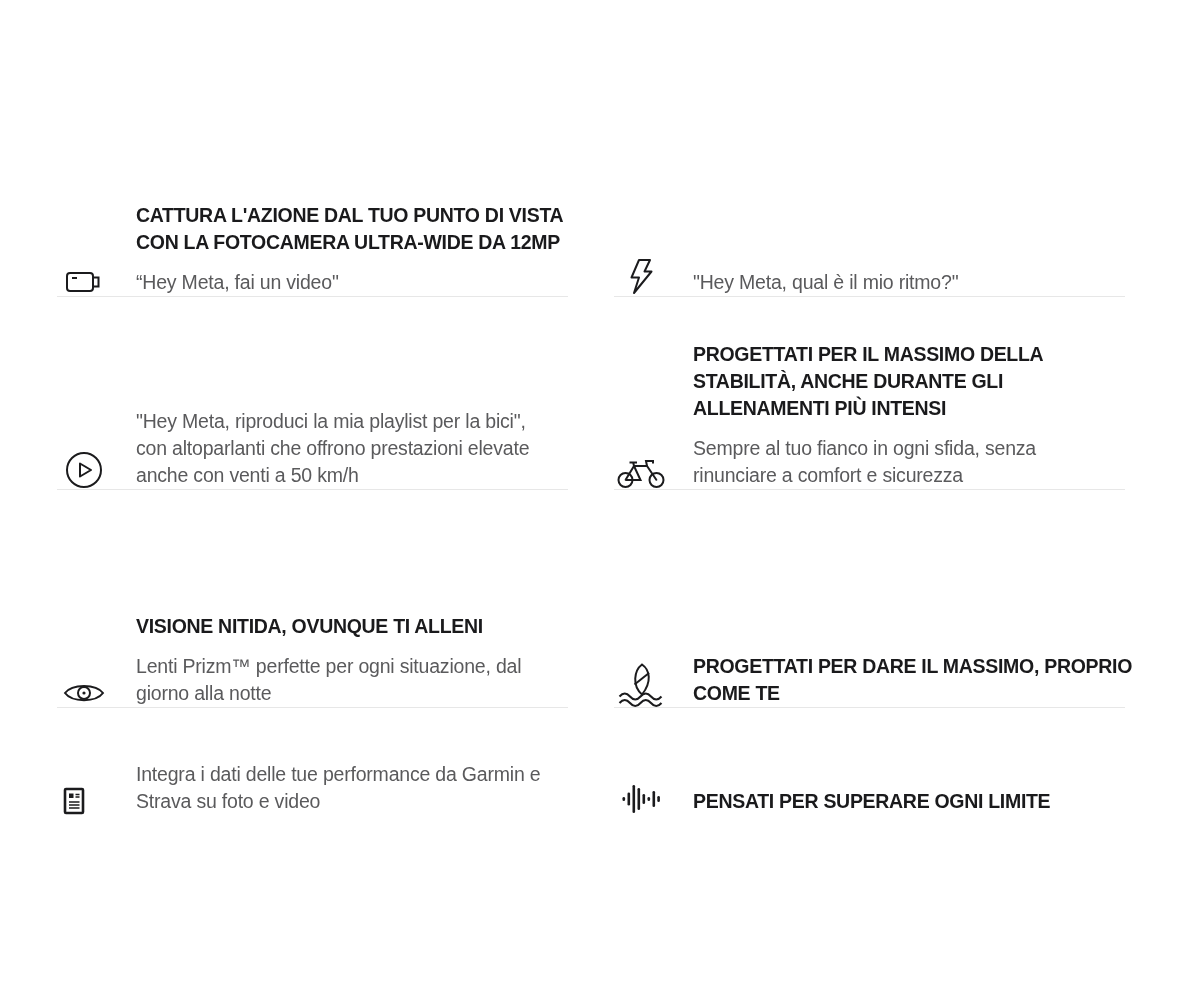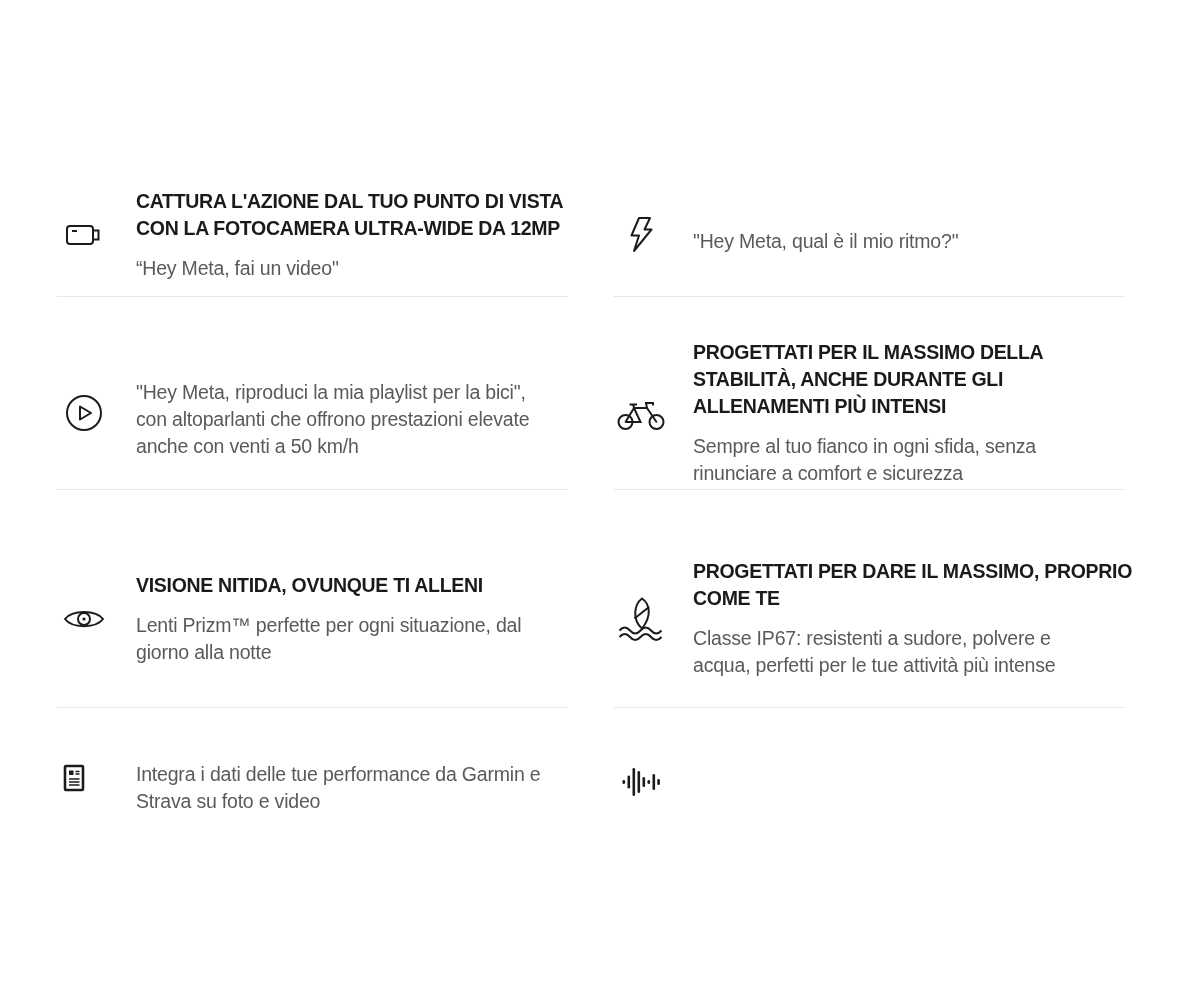--- a/index.html
+++ b/index.html
@@ -10,21 +10,21 @@
     -webkit-font-smoothing:antialiased;
   }
   .grid {
     box-sizing:border-box;
     padding:173px 75px 0 57px;
     display:grid;
     grid-template-columns:1fr 1fr;
     column-gap:46px;
     grid-template-rows:124px 193px 218px auto;
   }
-  .cell { display:flex; align-items:center; box-sizing:border-box; }
+  .cell { display:flex; align-items:flex-end; box-sizing:border-box; }
   .cell.divided { border-bottom:1px solid var(--divider,#e7e7e7); }
   .cell.padded  { padding-top:40px; }
   .icon-col { width:79px; flex:none; display:flex; }
   .icon-box {
     width:54px; display:flex; justify-content:center; align-items:flex-start;
     color:var(--icon,#1b1b1d);
   }
   .icon-box.nudge-left { justify-content:flex-start; padding-left:6px; margin-top:-7px; }
   .icon-box svg { display:block; }
   .text-col { flex:1; margin-right:-50px; min-width:0; }
@@ -136,22 +136,20 @@
             <path d="M25 1.5 C33 7 35 19 25 31.5 C15 23 17 7.5 25 1.5 Z"></path>
             <line x1="17.5" y1="21.5" x2="32" y2="10"></line>
             <path d="M2.5 33.5 c3.5 -4 7 -4 10.5 0 c3.5 4 7 4 10.5 0 c3.5 -4 7 -4 10.5 0 c3.5 4 7 4 10.5 0"></path>
             <path d="M2.5 40 c3.5 -4 7 -4 10.5 0 c3.5 4 7 4 10.5 0 c3.5 -4 7 -4 10.5 0 c3.5 4 7 4 10.5 0"></path>
           </svg>
         </span>
       </div>
       <div class="text-col">
         <h3 class="title">PROGETTATI PER DARE IL MASSIMO, PROPRIO
 COME TE</h3>
-        <p class="desc">Classe IP67: resistenti a sudore, polvere e
-acqua, perfetti per le tue attività più intense</p>
       </div>
     </div>
 
     <div class="cell padded">
       <div class="icon-col">
         <span class="icon-box nudge-left">
           <svg width="22" height="28" viewBox="0 0 22 28" fill="none" stroke="currentColor">
             <rect x="2" y="2" width="18" height="24" rx="1" stroke-width="2.6"></rect>
             <rect x="6" y="6.5" width="4.5" height="4.5" fill="currentColor" stroke="none"></rect>
             <path d="M12.5 7.5 H16.5 M12.5 10 H16.5" stroke-width="1.6"></path>
@@ -174,17 +172,18 @@
             <rect x="11.5" y="2" width="2.6" height="28" rx="1.3"></rect>
             <rect x="16.5" y="5" width="2.6" height="22" rx="1.3"></rect>
             <rect x="21.5" y="11" width="2.6" height="10" rx="1.3"></rect>
             <rect x="26.5" y="14" width="2.6" height="4" rx="1.3"></rect>
             <rect x="31.5" y="8" width="2.6" height="16" rx="1.3"></rect>
             <rect x="36.3" y="13" width="2.6" height="6" rx="1.3"></rect>
           </svg>
         </span>
       </div>
       <div class="text-col">
+        <h3 class="title">PENSATI PER SUPERARE OGNI LIMITE</h3>
       </div>
     </div>
 
   </div>
 </div>
 
 </body></html>

